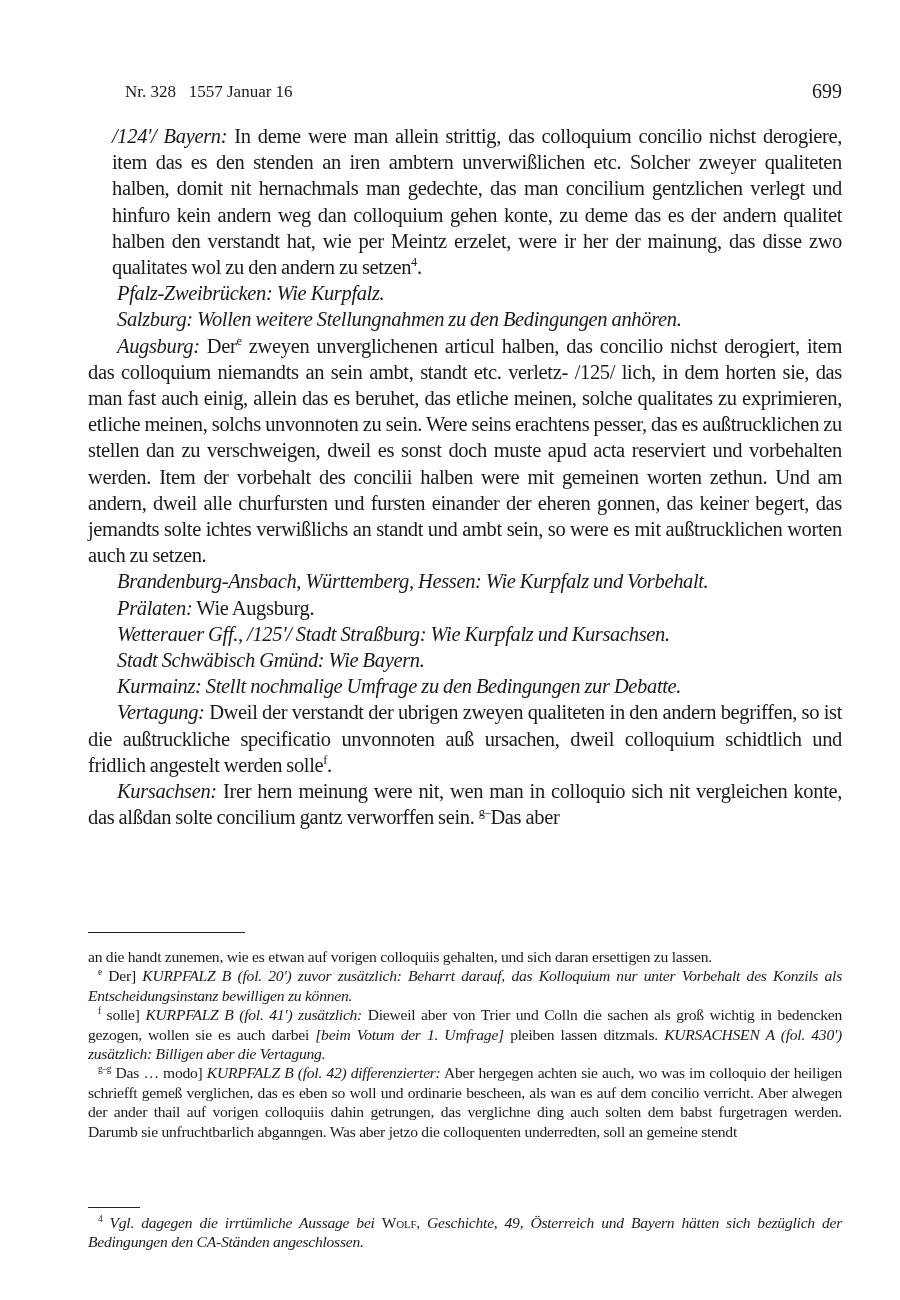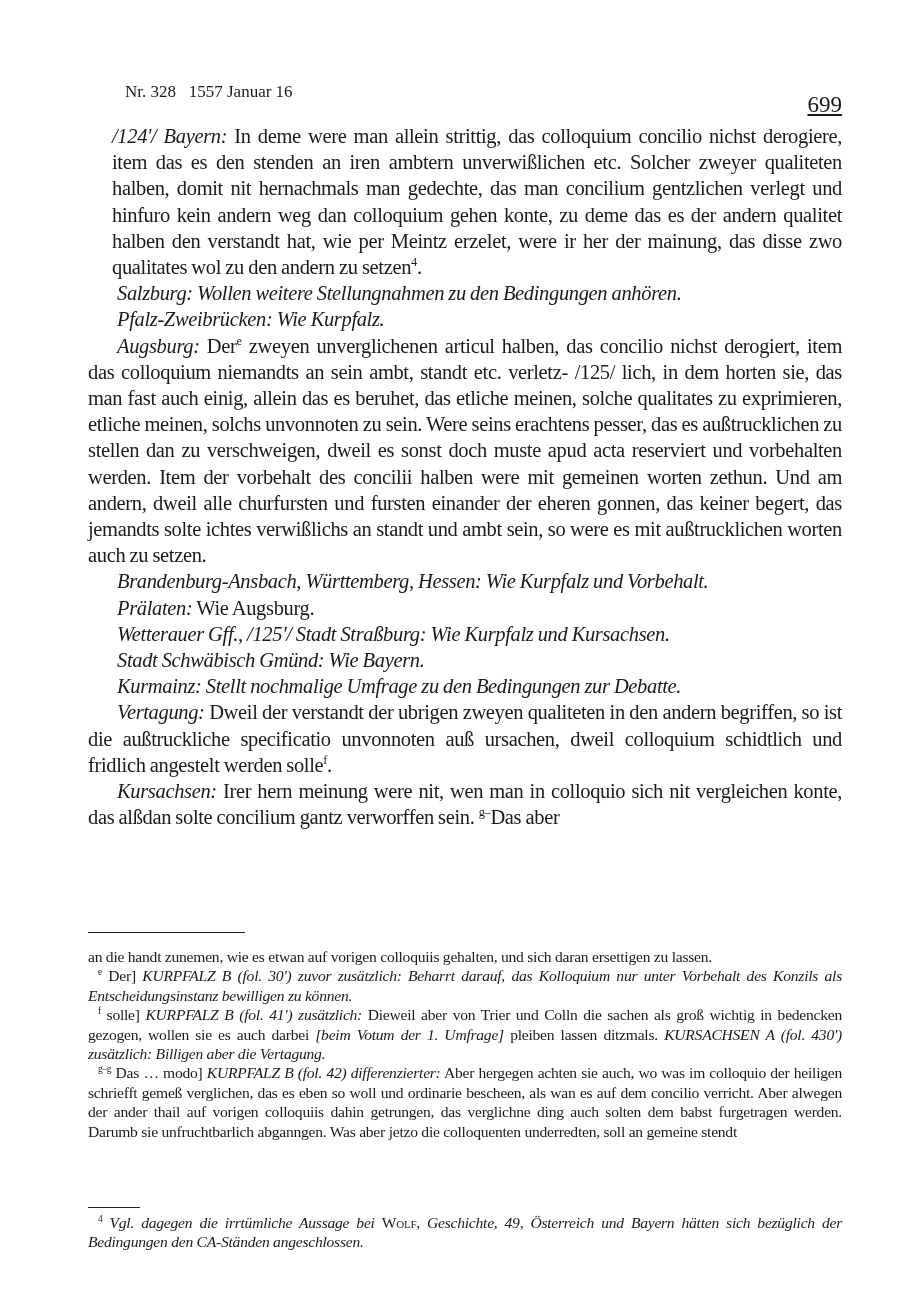--- a/index.html
+++ b/index.html
@@ -1,20 +1,20 @@
 <!DOCTYPE html>
 <html><head>
 <meta charset="utf-8">
 <style>
   html, body { margin:0; padding:0; background:#ffffff; }
   body { width:900px; height:1300px; position:relative; overflow:hidden; color:#1a1a1a;
          font-family:"Liberation Serif","DejaVu Serif",serif; }
   .header { position:absolute; top:80px; left:117px; width:725px; height:26px; }
   .header .center { position:absolute; left:8px; right:0; font-size:17px; top:2px; }
-  .header .pageno { position:absolute; right:0; top:12px; font-size:23px;text-decoration:underline; }
+  .header .pageno { position:absolute; right:0; top:0; font-size:20px; }
   .main { position:absolute; top:123px; left:117px; width:725px; font-size:20.5px; line-height:26.2px;
           text-align:justify; letter-spacing:-0.35px; word-spacing:-0.5px; }
   .main p { margin:0; }
   .i { font-style:italic; }
   .main p { text-indent:0; }
   .main p { padding-left:0; }
   .main p { text-indent: 0; }
   .sup { font-size:0.6em; vertical-align:super; line-height:0; }
   .rule { position:absolute; height:1px; background:#222; }
   .fn1 { position:absolute; top:938px; left:117px; width:725px; font-size:15.6px; line-height:19.4px;
@@ -30,22 +30,22 @@
 
 <div class="header">
   <div class="center" style="white-space:pre">Nr. 328   1557 Januar 16</div>
   <div class="pageno">699</div>
 </div>
 
 <div class="main">
   <p style="text-indent:0">
     <span style="display:inline-block;width:0"></span><span class="i">/124'/</span> <span class="i">Bayern:</span><span> In deme were man allein strittig, das colloquium concilio nichst derogiere, item das es den stenden an iren ambtern unverwißlichen etc. Solcher zweyer qualiteten halben, domit nit hernachmals man gedechte, das man concilium gentzlichen verlegt und hinfuro kein andern weg dan colloquium gehen konte, zu deme das es der andern qualitet halben den verstandt hat, wie per Meintz erzelet, were ir her der mainung, das disse zwo qualitates wol zu den andern zu setzen</span><span class="sup">4</span><span>.</span>
   </p>
+  <p class="i">Pfalz-Zweibrücken: Wie Kurpfalz.</p>
   <p class="i" style="padding-left:0">Salzburg: Wollen weitere Stellungnahmen zu den Bedingungen anhören.</p>
-  <p class="i">Pfalz-Zweibrücken: Wie Kurpfalz.</p>
   <p>
     <span class="i">Augsburg:</span><span> Der</span><span class="sup">e</span><span> zweyen unverglichenen articul halben, das concilio nichst derogiert, item das colloquium niemandts an sein ambt, standt etc. verletz- /125/ lich, in dem horten sie, das man fast auch einig, allein das es beruhet, das etliche meinen, solche qualitates zu exprimieren, etliche meinen, solchs unvonnoten zu sein. Were seins erachtens pesser, das es außtrucklichen zu stellen dan zu verschweigen, dweil es sonst doch muste apud acta reserviert und vorbehalten werden. Item der vorbehalt des concilii halben were mit gemeinen worten zethun. Und am andern, dweil alle churfursten und fursten einander der eheren gonnen, das keiner begert, das jemandts solte ichtes verwißlichs an standt und ambt sein, so were es mit außtrucklichen worten auch zu setzen.</span>
   </p>
   <p class="i">Brandenburg-Ansbach, Württemberg, Hessen: Wie Kurpfalz und Vorbehalt.</p>
   <p><span class="i">Prälaten:</span><span> Wie Augsburg.</span></p>
   <p class="i">Wetterauer Gff., /125'/ Stadt Straßburg: Wie Kurpfalz und Kursachsen.</p>
   <p class="i">Stadt Schwäbisch Gmünd: Wie Bayern.</p>
   <p class="i">Kurmainz: Stellt nochmalige Umfrage zu den Bedingungen zur Debatte.</p>
   <p>
     <span class="i">Vertagung:</span><span> Dweil der verstandt der ubrigen zweyen qualiteten in den andern begriffen, so ist die außtruckliche specificatio unvonnoten auß ursachen, dweil colloquium schidtlich und fridlich angestelt werden solle</span><span class="sup">f</span><span>.</span>
@@ -53,21 +53,21 @@
   <p>
     <span class="i">Kursachsen:</span><span> Irer hern meinung were nit, wen man in colloquio sich nit vergleichen konte, das alßdan solte concilium gantz verworffen sein. </span><span class="sup">g–</span><span>Das aber</span>
   </p>
 </div>
 
 <div class="rule" style="top:932px;left:88px;width:157px;"></div>
 
 <div class="fn1">
   <p style="margin-left:-29px">an die handt zunemen, wie es etwan auf vorigen colloquiis gehalten, und sich daran ersettigen zu lassen.</p>
   <p style="text-indent:10px;margin-left:-29px">
-    <span class="sup">e</span><span> Der]</span><span class="i"> KURPFALZ B (fol. 30') zuvor zusätzlich: Beharrt darauf, das Kolloquium nur unter Vorbehalt des Konzils als Entscheidungsinstanz bewilligen zu können.</span>
+    <span class="sup">e</span><span> Der]</span><span class="i"> KURPFALZ B (fol. 20') zuvor zusätzlich: Beharrt darauf, das Kolloquium nur unter Vorbehalt des Konzils als Entscheidungsinstanz bewilligen zu können.</span>
   </p>
   <p style="text-indent:10px;margin-left:-29px">
     <span class="sup">f</span><span> solle]</span><span class="i"> KURPFALZ B (fol. 41') zusätzlich:</span><span> Dieweil aber von Trier und Colln die sachen als groß wichtig in bedencken gezogen, wollen sie es auch darbei </span><span class="i">[beim Votum der 1. Umfrage]</span><span> pleiben lassen ditzmals. </span><span class="i">KURSACHSEN A (fol. 430') zusätzlich: Billigen aber die Vertagung.</span>
   </p>
   <p style="text-indent:10px;margin-left:-29px">
     <span class="sup">g–g</span><span> Das … modo]</span><span class="i"> KURPFALZ B (fol. 42) differenzierter:</span><span> Aber hergegen achten sie auch, wo was im colloquio der heiligen schriefft gemeß verglichen, das es eben so woll und ordinarie bescheen, als wan es auf dem concilio verricht. Aber alwegen der ander thail auf vorigen colloquiis dahin getrungen, das verglichne ding auch solten dem babst furgetragen werden. Darumb sie unfruchtbarlich abganngen. Was aber jetzo die colloquenten underredten, soll an gemeine stendt</span>
   </p>
 </div>
 
 <div class="rule" style="top:1207px;left:88px;width:52px;"></div>

